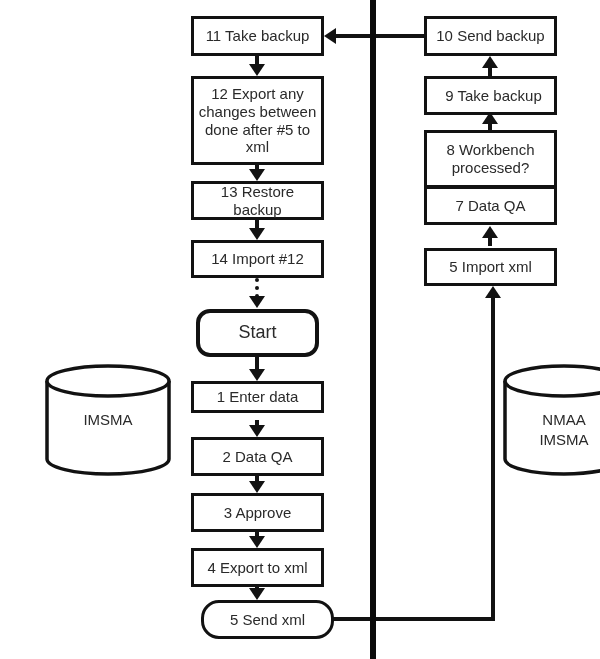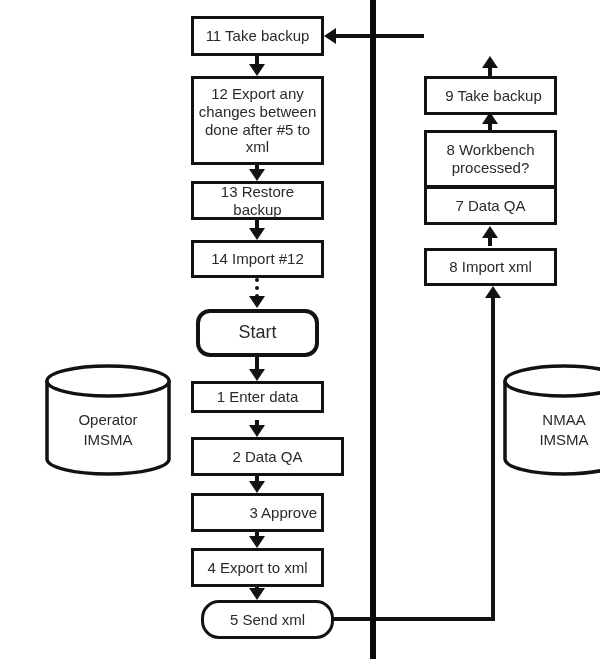--- a/index.html
+++ b/index.html
@@ -120,51 +120,54 @@
   </div>
 
   <div class="node start" style="left:160px; top:309px; width:123px; height:48px;">
     <span class="label">Start</span>
   </div>
 
   <div class="node" style="left:155px; top:381px; width:133px; height:32px;">
     <span class="label">1 Enter data</span>
   </div>
 
-  <div class="node" style="left:155px; top:437px; width:153px; height:39px;">
+  <div class="node" style="left:155px; top:437px; width:133px; height:39px;">
     <span class="label">2 Data QA</span>
   </div>
 
-  <div class="node" style="left:155px; top:493px; width:133px; height:39px;justify-content:flex-end;">
+  <div class="node" style="left:155px; top:493px; width:133px; height:39px;">
     <span class="label">3 Approve</span>
   </div>
 
   <div class="node" style="left:155px; top:548px; width:133px; height:39px;">
     <span class="label">4 Export to xml</span>
   </div>
 
   <div class="node" style="left:165px; top:600px; width:133px; height:39px;border-radius:18px;">
     <span class="label">5 Send xml</span>
   </div>
 
+  <div class="node" style="left:388px; top:16px; width:133px; height:40px;">
+    <span class="label">10 Send backup</span>
+  </div>
 
   <div class="node" style="left:388px; top:76px; width:133px; height:39px;padding-left:6px;">
     <span class="label">9 Take backup</span>
   </div>
 
   <div class="node" style="left:388px; top:130px; width:133px; height:58px;">
     <span class="label">8 Workbench processed?</span>
   </div>
 
   <div class="node" style="left:388px; top:186px; width:133px; height:39px;">
     <span class="label">7 Data QA</span>
   </div>
 
   <div class="node" style="left:388px; top:248px; width:133px; height:38px;">
-    <span class="label">8 Import xml</span>
+    <span class="label">5 Import xml</span>
   </div>
 
   <div class="conn v" style="left:219px; top:56px; height:12px;"></div>
   <div class="arrow down" style="left:213px; top:64px;"></div>
 
   <div class="conn v" style="left:219px; top:165px; height:8px;"></div>
   <div class="arrow down" style="left:213px; top:169px;"></div>
 
   <div class="conn v" style="left:219px; top:220px; height:10px;"></div>
   <div class="arrow down" style="left:213px; top:228px;"></div>
@@ -205,21 +208,20 @@
 
   <div class="conn h" style="left:295px; top:34px; width:93px;"></div>
   <div class="arrow left" style="left:288px; top:28px;"></div>
 
   <div class="db" style="left:8px; top:364px; width:128px; height:112px;">
     <svg width="128" height="112" viewBox="0 0 128 112">
       <path d="M3,17 L3,95 A61,15 0 0 0 125,95 L125,17" fill="#ffffff" stroke="#121212" stroke-width="3.5"></path>
       <ellipse cx="64" cy="17" rx="61" ry="15" fill="#ffffff" stroke="#121212" stroke-width="3.5"></ellipse>
     </svg>
     <div class="db-text" style="top:46px;">
-      <div>Operator</div>
       <div>IMSMA</div>
     </div>
   </div>
 
   <div class="db" style="left:466px; top:364px; width:124px; height:112px;">
     <svg width="124" height="112" viewBox="0 0 124 112">
       <path d="M3,17 L3,95 A59,15 0 0 0 121,95 L121,17" fill="#ffffff" stroke="#121212" stroke-width="3.5"></path>
       <ellipse cx="62" cy="17" rx="59" ry="15" fill="#ffffff" stroke="#121212" stroke-width="3.5"></ellipse>
     </svg>
     <div class="db-text" style="top:46px;">

